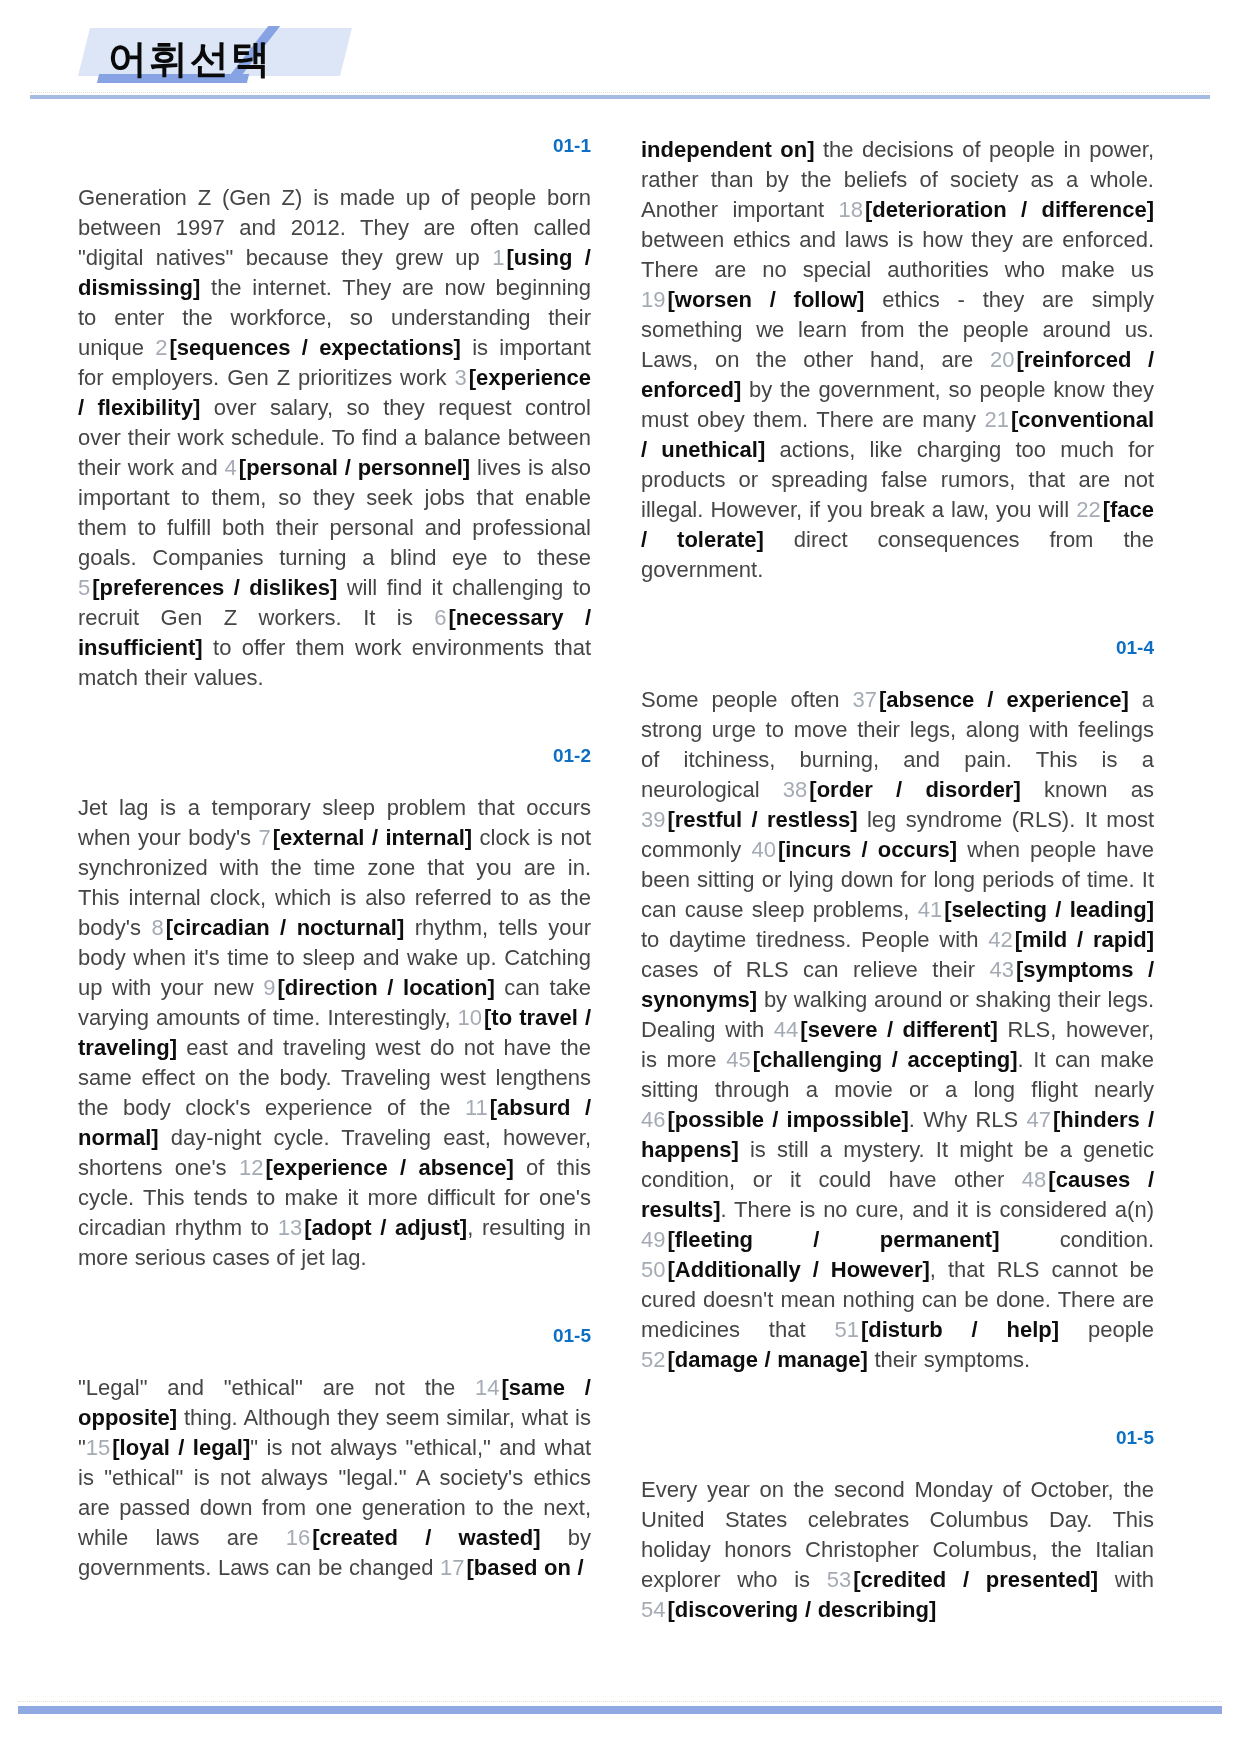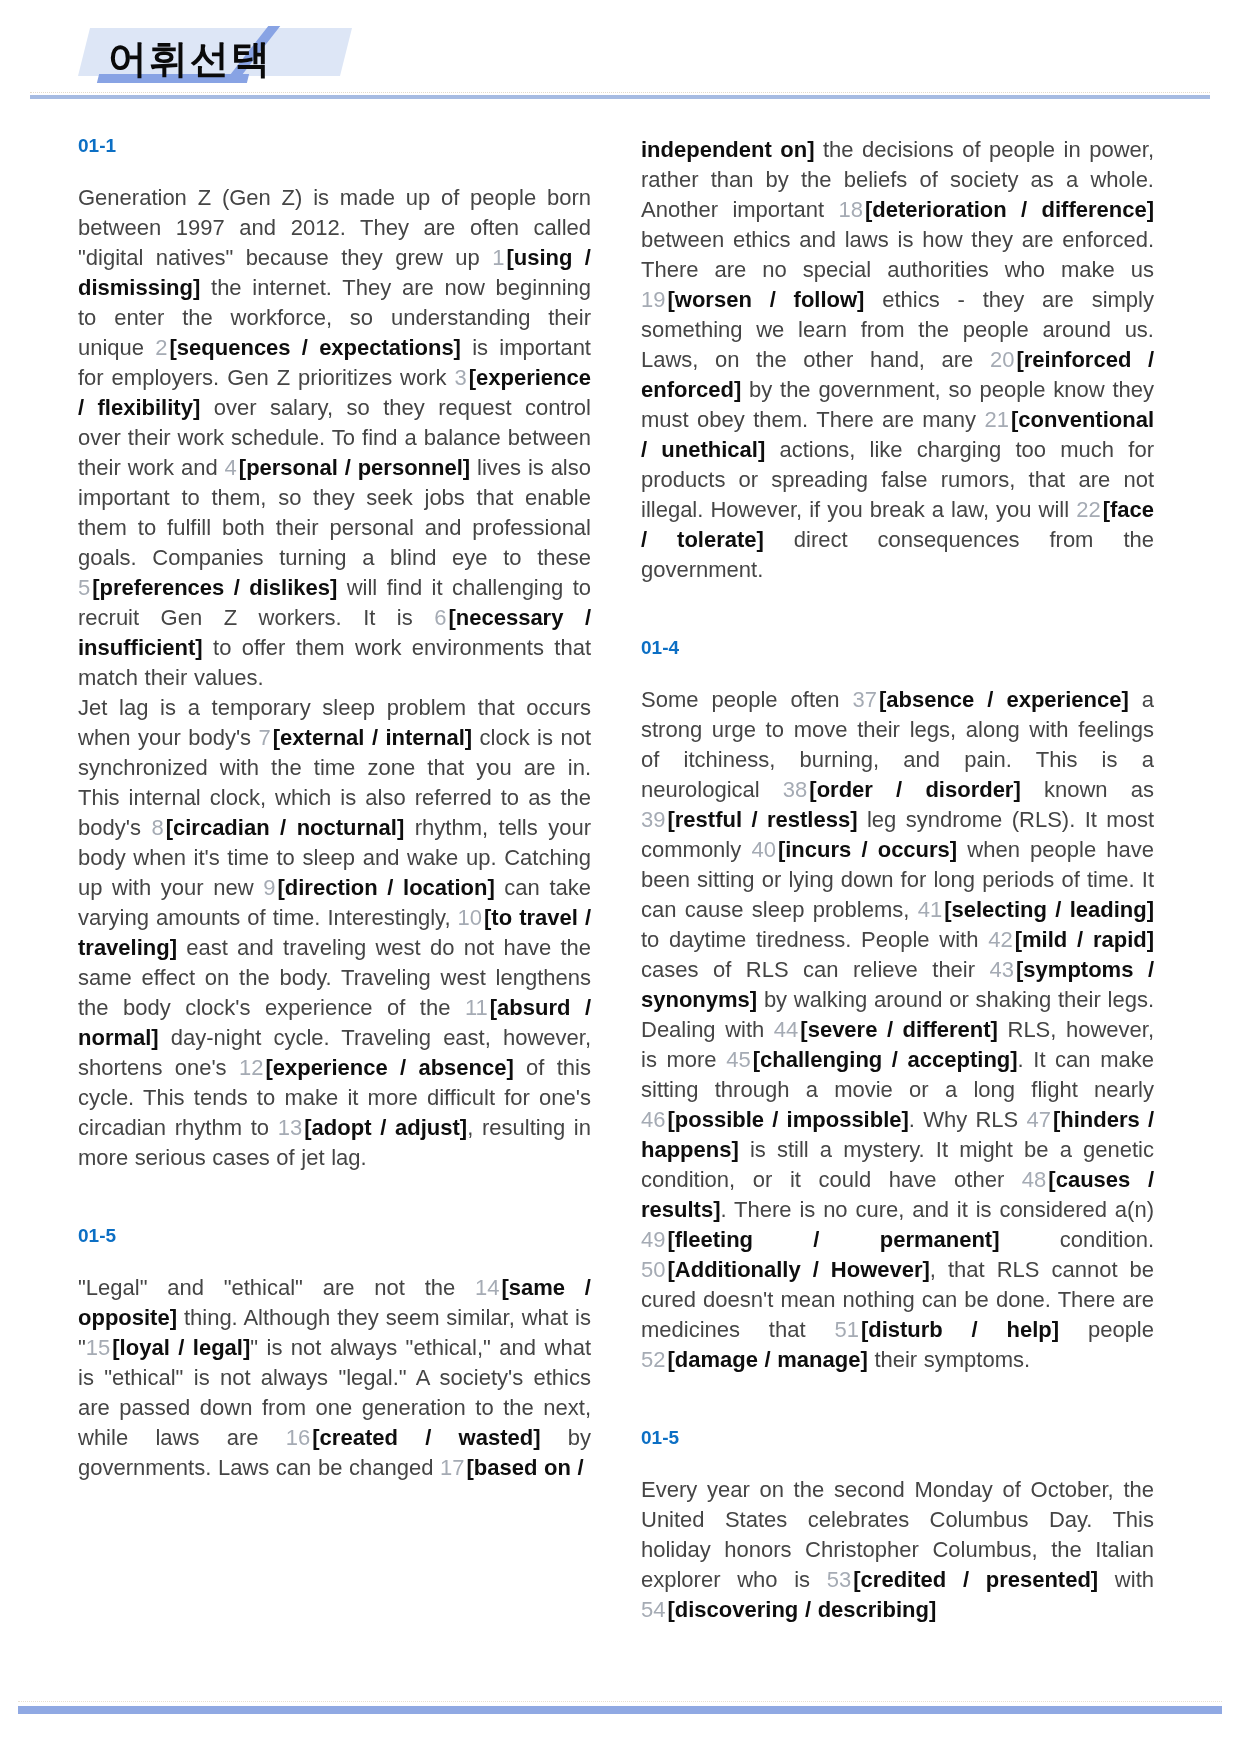--- a/index.html
+++ b/index.html
@@ -39,21 +39,21 @@
 
   
   .columns{
     position:absolute;left:78px;top:135px;width:1076px;
     display:flex;gap:50px;
   }
   .col{flex:1 1 0;min-width:0;}
 
   .passage-header{
     margin:0 0 26px 0;
-    font-size:19px;font-weight:700;color:#0c6fc4;
+    font-size:19px;font-weight:700;color:#0c6fc4;text-align:right;
   }
   .passage-header.spaced{margin-top:52px;}
   .passage-body{
     margin:0;
     font-size:22px;line-height:30px;color:#454545;
     text-align:justify;
     word-spacing:0.5px;
   }
   .passage-body .num{color:#a5abb4;margin-right:2px;}
   .passage-body .choice{color:#0e0e0e;font-weight:700;}
@@ -81,20 +81,21 @@
     <span class="badge-text">어휘선택</span>
   </div>
 
   <div class="top-dotted"></div>
   <div class="top-rule"></div>
 
   <main class="columns">
     <section class="col">
         <h2 class="passage-header">01-1</h2>
         <p class="passage-body"><span class="txt">Generation Z (Gen Z) is made up of people born between 1997 and 2012. They are often called "digital natives" because they grew up </span><span class="num">1</span><span class="choice">[using / dismissing]</span><span class="txt"> the internet. They are now beginning to enter the workforce, so understanding their unique </span><span class="num">2</span><span class="choice">[sequences / expectations]</span><span class="txt"> is important for employers. Gen Z prioritizes work </span><span class="num">3</span><span class="choice">[experience / flexibility]</span><span class="txt"> over salary, so they request control over their work schedule. To find a balance between their work and </span><span class="num">4</span><span class="choice">[personal / personnel]</span><span class="txt"> lives is also important to them, so they seek jobs that enable them to fulfill both their personal and professional goals. Companies turning a blind eye to these </span><span class="num">5</span><span class="choice">[preferences / dislikes]</span><span class="txt"> will find it challenging to recruit Gen Z workers. It is </span><span class="num">6</span><span class="choice">[necessary / insufficient]</span><span class="txt"> to offer them work environments that match their values.</span></p>
+        <h2 class="passage-header spaced">01-2</h2>
         <p class="passage-body"><span class="txt">Jet lag is a temporary sleep problem that occurs when your body's </span><span class="num">7</span><span class="choice">[external / internal]</span><span class="txt"> clock is not synchronized with the time zone that you are in. This internal clock, which is also referred to as the body's </span><span class="num">8</span><span class="choice">[circadian / nocturnal]</span><span class="txt"> rhythm, tells your body when it's time to sleep and wake up. Catching up with your new </span><span class="num">9</span><span class="choice">[direction / location]</span><span class="txt"> can take varying amounts of time. Interestingly, </span><span class="num">10</span><span class="choice">[to travel / traveling]</span><span class="txt"> east and traveling west do not have the same effect on the body. Traveling west lengthens the body clock's experience of the </span><span class="num">11</span><span class="choice">[absurd / normal]</span><span class="txt"> day-night cycle. Traveling east, however, shortens one's </span><span class="num">12</span><span class="choice">[experience / absence]</span><span class="txt"> of this cycle. This tends to make it more difficult for one's circadian rhythm to </span><span class="num">13</span><span class="choice">[adopt / adjust]</span><span class="txt">, resulting in more serious cases of jet lag.</span></p>
         <h2 class="passage-header spaced">01-5</h2>
         <p class="passage-body"><span class="txt">"Legal" and "ethical" are not the </span><span class="num">14</span><span class="choice">[same / opposite]</span><span class="txt"> thing. Although they seem similar, what is "</span><span class="num">15</span><span class="choice">[loyal / legal]</span><span class="txt">" is not always "ethical," and what is "ethical" is not always "legal." A society's ethics are passed down from one generation to the next, while laws are </span><span class="num">16</span><span class="choice">[created / wasted]</span><span class="txt"> by governments. Laws can be changed </span><span class="num">17</span><span class="choice">[based on /</span></p>
       </section>
     <section class="col">
         <p class="passage-body"><span class="choice">independent on]</span><span class="txt"> the decisions of people in power, rather than by the beliefs of society as a whole. Another important </span><span class="num">18</span><span class="choice">[deterioration / difference]</span><span class="txt"> between ethics and laws is how they are enforced. There are no special authorities who make us </span><span class="num">19</span><span class="choice">[worsen / follow]</span><span class="txt"> ethics - they are simply something we learn from the people around us. Laws, on the other hand, are </span><span class="num">20</span><span class="choice">[reinforced / enforced]</span><span class="txt"> by the government, so people know they must obey them. There are many </span><span class="num">21</span><span class="choice">[conventional / unethical]</span><span class="txt"> actions, like charging too much for products or spreading false rumors, that are not illegal. However, if you break a law, you will </span><span class="num">22</span><span class="choice">[face / tolerate]</span><span class="txt"> direct consequences from the government.</span></p>
         <h2 class="passage-header spaced">01-4</h2>
         <p class="passage-body"><span class="txt">Some people often </span><span class="num">37</span><span class="choice">[absence / experience]</span><span class="txt"> a strong urge to move their legs, along with feelings of itchiness, burning, and pain. This is a neurological </span><span class="num">38</span><span class="choice">[order / disorder]</span><span class="txt"> known as </span><span class="num">39</span><span class="choice">[restful / restless]</span><span class="txt"> leg syndrome (RLS). It most commonly </span><span class="num">40</span><span class="choice">[incurs / occurs]</span><span class="txt"> when people have been sitting or lying down for long periods of time. It can cause sleep problems, </span><span class="num">41</span><span class="choice">[selecting / leading]</span><span class="txt"> to daytime tiredness. People with </span><span class="num">42</span><span class="choice">[mild / rapid]</span><span class="txt"> cases of RLS can relieve their </span><span class="num">43</span><span class="choice">[symptoms / synonyms]</span><span class="txt"> by walking around or shaking their legs. Dealing with </span><span class="num">44</span><span class="choice">[severe / different]</span><span class="txt"> RLS, however, is more </span><span class="num">45</span><span class="choice">[challenging / accepting]</span><span class="txt">. It can make sitting through a movie or a long flight nearly </span><span class="num">46</span><span class="choice">[possible / impossible]</span><span class="txt">. Why RLS </span><span class="num">47</span><span class="choice">[hinders / happens]</span><span class="txt"> is still a mystery. It might be a genetic condition, or it could have other </span><span class="num">48</span><span class="choice">[causes / results]</span><span class="txt">. There is no cure, and it is considered a(n) </span><span class="num">49</span><span class="choice">[fleeting / permanent]</span><span class="txt"> condition. </span><span class="num">50</span><span class="choice">[Additionally / However]</span><span class="txt">, that RLS cannot be cured doesn't mean nothing can be done. There are medicines that </span><span class="num">51</span><span class="choice">[disturb / help]</span><span class="txt"> people </span><span class="num">52</span><span class="choice">[damage / manage]</span><span class="txt"> their symptoms.</span></p>
         <h2 class="passage-header spaced">01-5</h2>
         <p class="passage-body"><span class="txt">Every year on the second Monday of October, the United States celebrates Columbus Day. This holiday honors Christopher Columbus, the Italian explorer who is </span><span class="num">53</span><span class="choice">[credited / presented]</span><span class="txt"> with </span><span class="num">54</span><span class="choice">[discovering / describing]</span></p>

